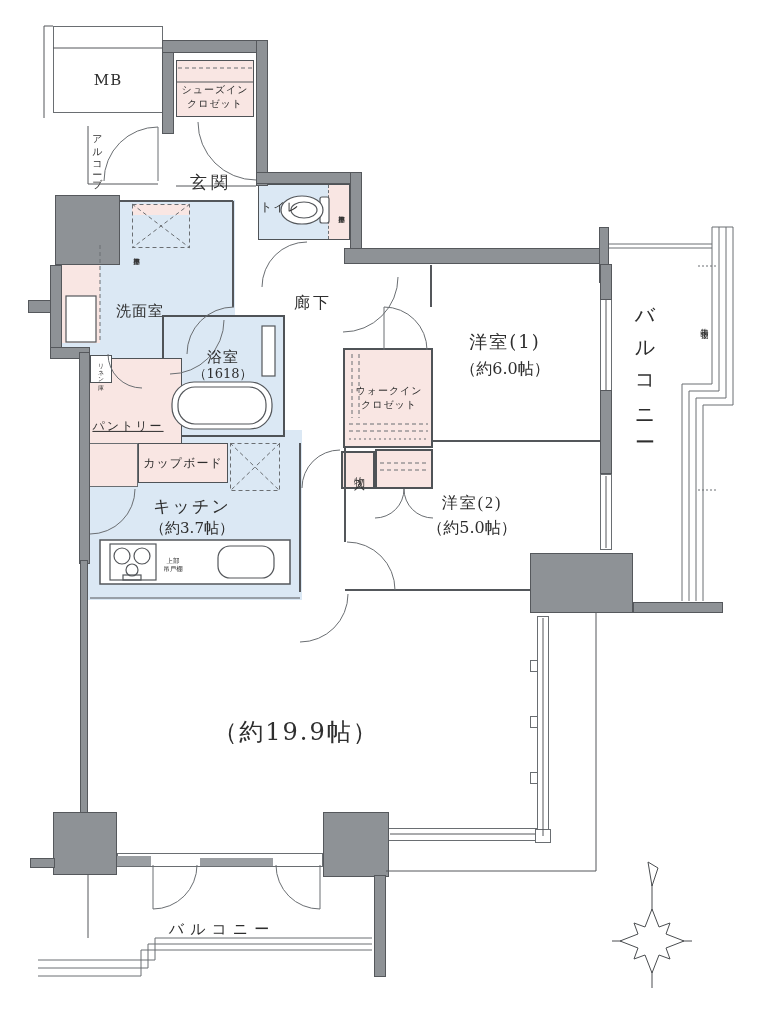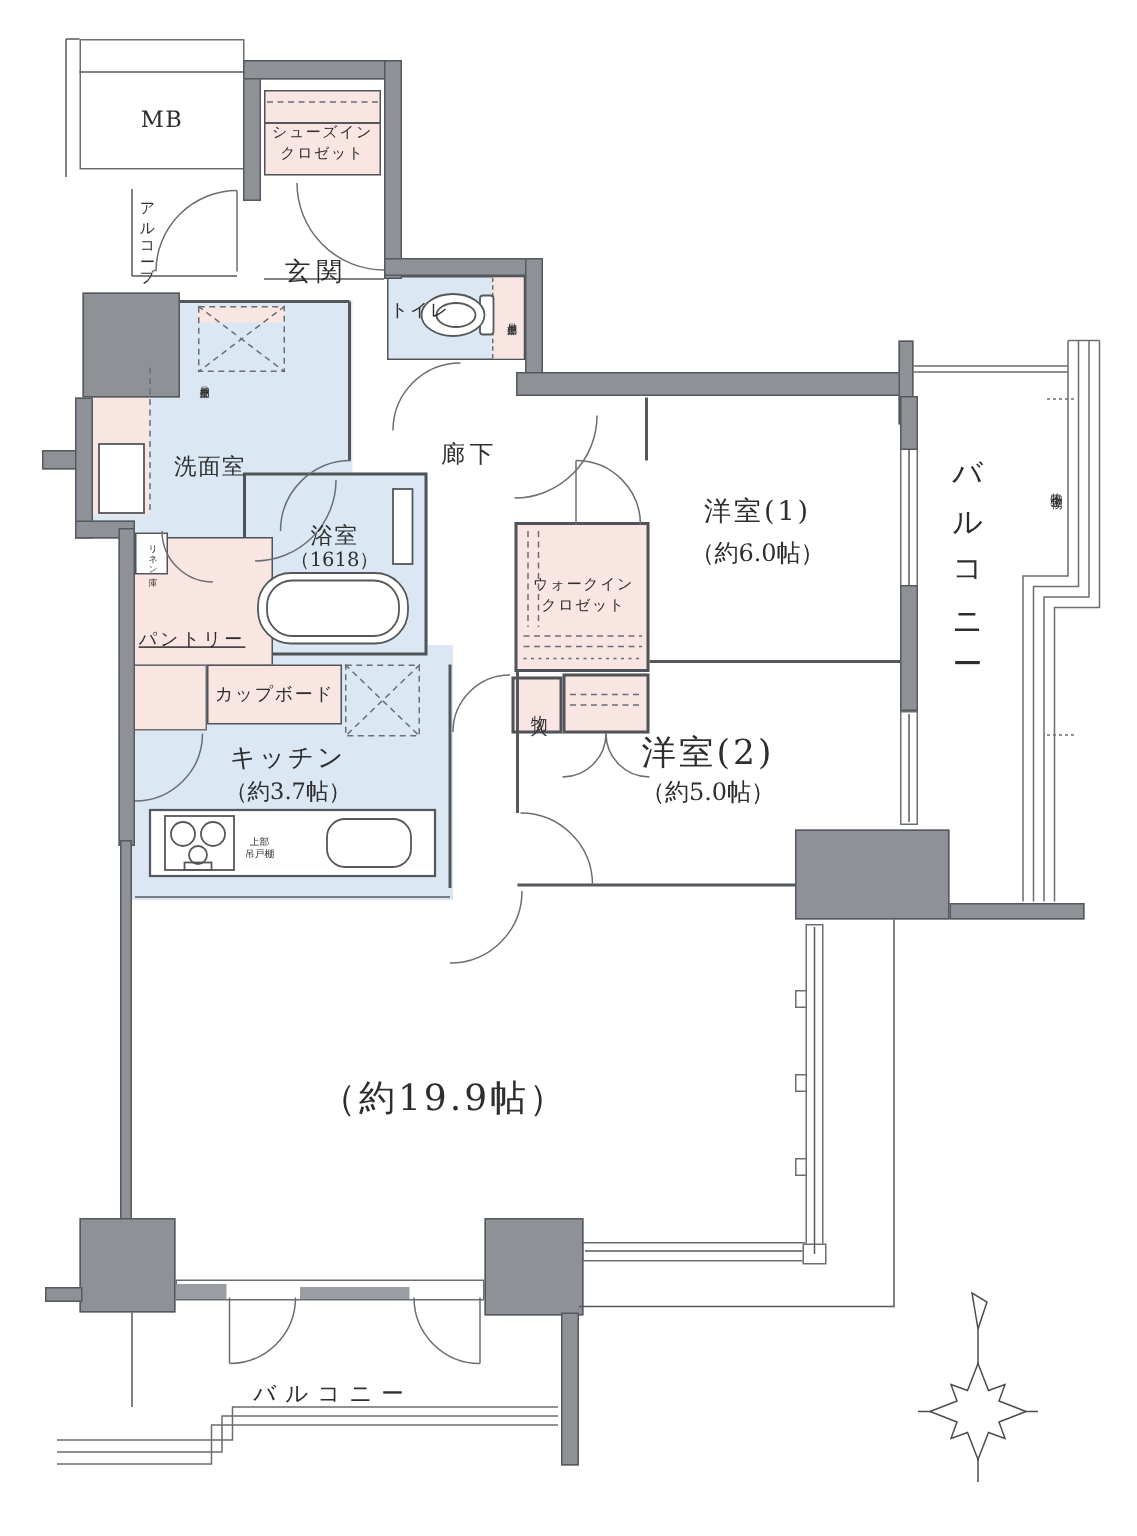--- a/index.html
+++ b/index.html
@@ -208,20 +208,20 @@
   <div class="lbl" style="left:183px;top:463px;font-size:12px;letter-spacing:1px;">カップボード</div>
   <div class="lbl" style="left:192px;top:506px;font-size:17px;letter-spacing:2px;">キッチン</div>
   <div class="lbl" style="left:192px;top:528px;font-size:15px;">（約3.7帖）</div>
   <div class="lbl" style="left:173px;top:566px;font-size:6.5px;line-height:1.2;">上部
 吊戸棚</div>
   <div class="lbl" style="left:389px;top:397px;font-size:10px;letter-spacing:1px;">ウォークイン
 クロゼット</div>
   <div class="lbl vert" style="left:358px;top:470px;font-size:11px;letter-spacing:2px;">物入</div>
   <div class="lbl" style="left:505px;top:342px;font-size:18px;letter-spacing:2px;">洋室(1)</div>
   <div class="lbl" style="left:505px;top:369px;font-size:16px;">（約6.0帖）</div>
-  <div class="lbl" style="left:472px;top:503px;font-size:23px;letter-spacing:2px;">洋室(2)</div>
+  <div class="lbl" style="left:472px;top:503px;font-size:16px;letter-spacing:2px;font-family:Liberation Serif, serif;">洋室(2)</div>
   <div class="lbl" style="left:472px;top:528px;font-size:16px;text-align:center;">（約5.0帖）</div>
   <div class="lbl" style="left:296px;top:732px;font-size:24px;letter-spacing:2px;">（約19.9帖）</div>
   <div class="lbl vert" style="left:645px;top:368px;font-size:20px;letter-spacing:12px;">バルコニー</div>
   <div class="lbl vert" style="left:703px;top:324px;font-size:8px;letter-spacing:1px;">物干金物</div>
   <div class="lbl" style="left:222px;top:929px;font-size:15px;letter-spacing:6px;">バルコニー</div>
 
 </div>
 
 </body></html>

